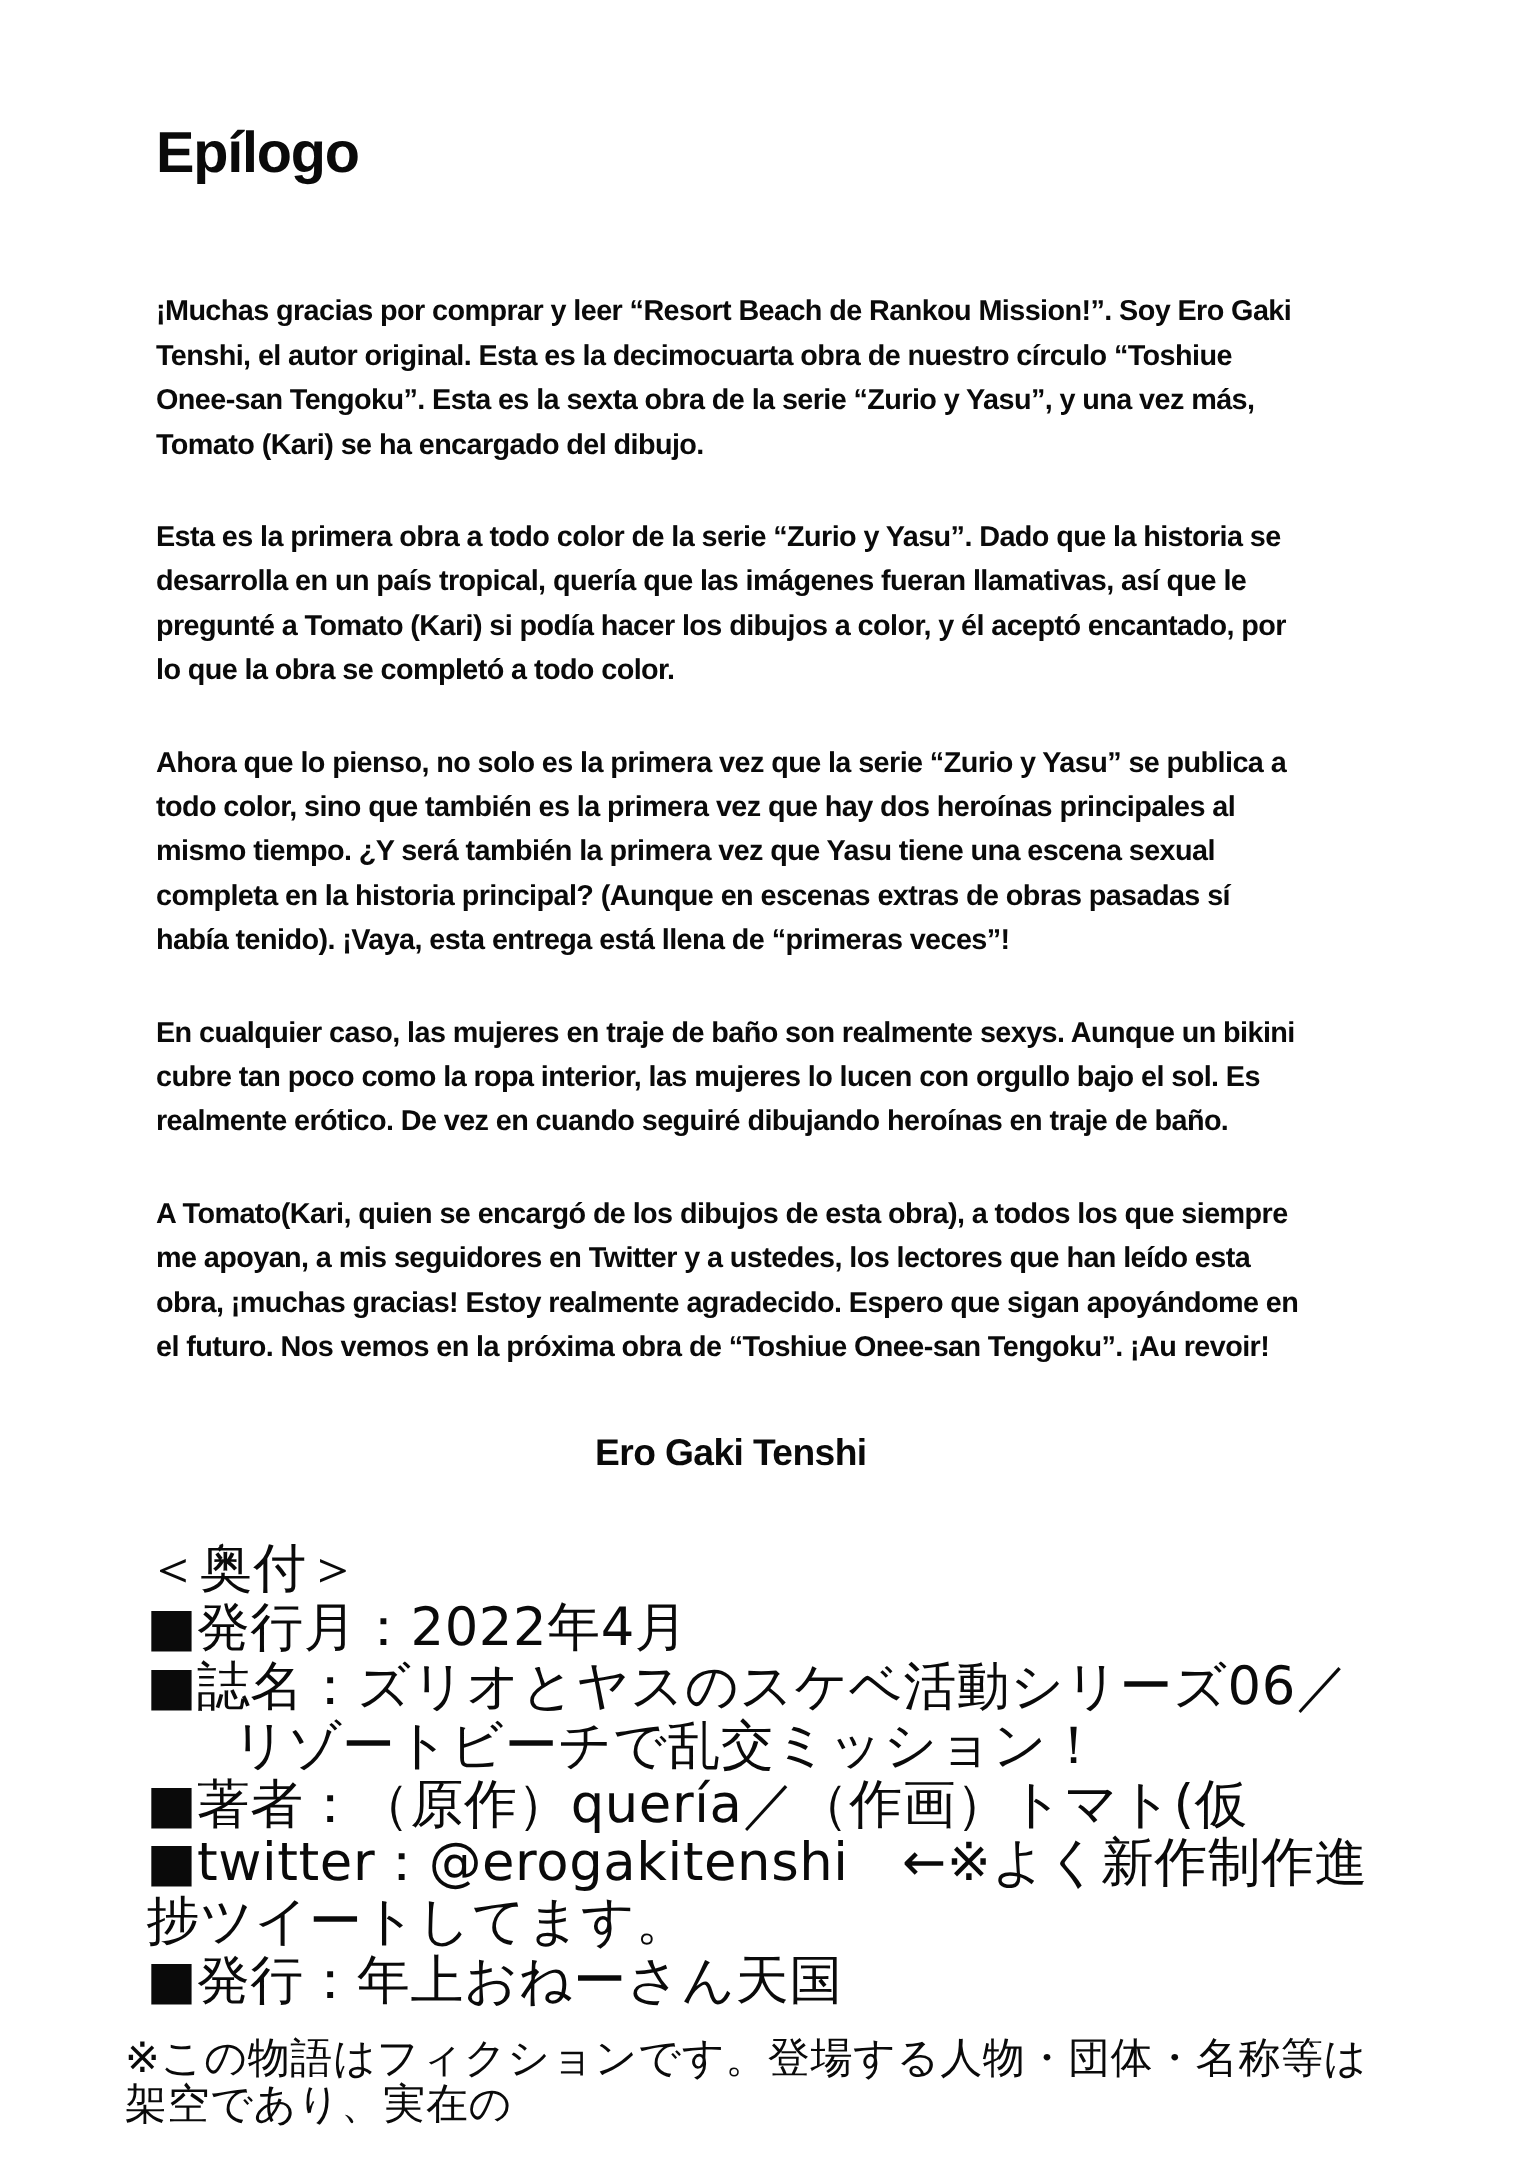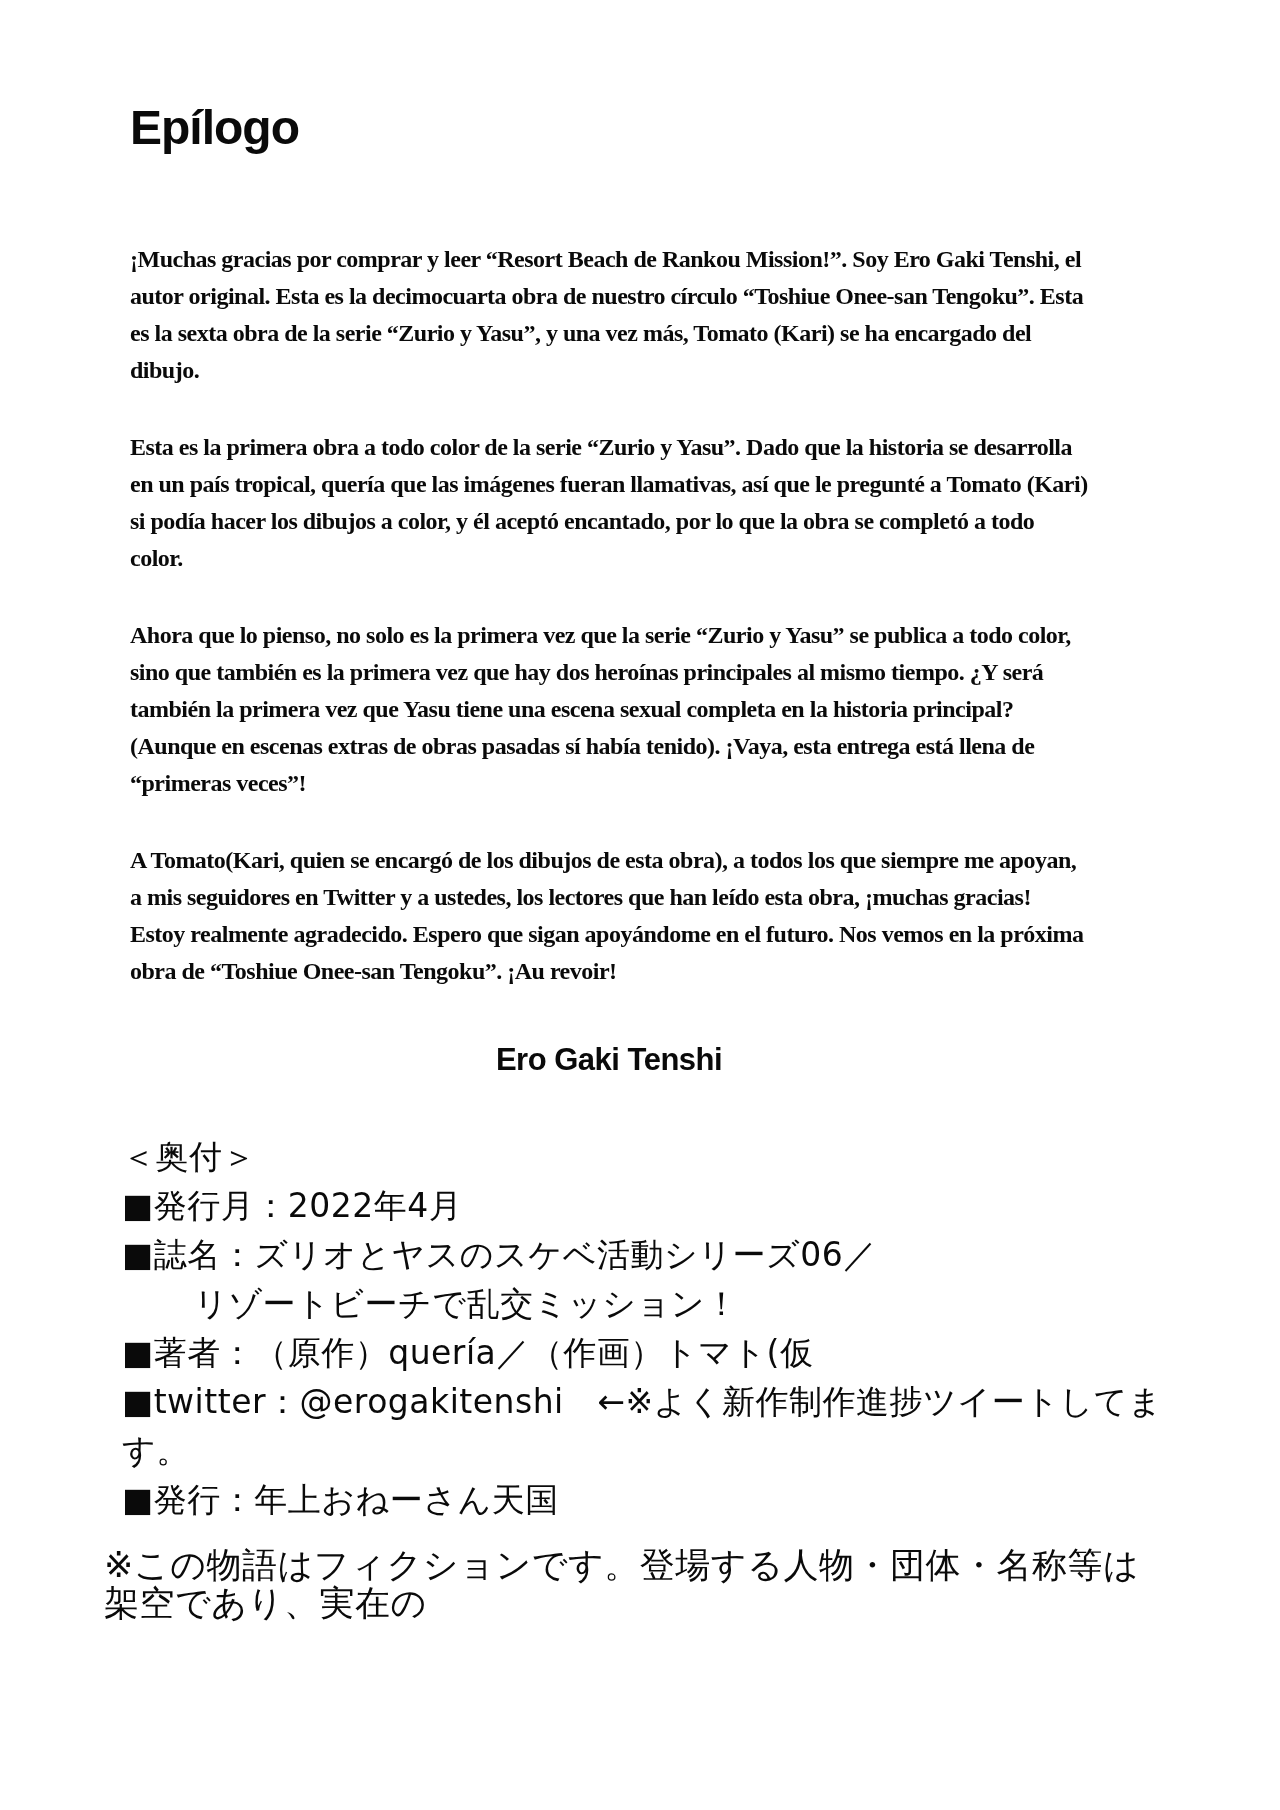--- a/index.html
+++ b/index.html
@@ -26,35 +26,34 @@
     letter-spacing: -1px;
     margin: 0 0 86px 0;
   }
   .para {
     font-size: 24px;
     font-weight: 700;
     line-height: 37px;
     letter-spacing: -0.5px;
     margin: 0 0 40px 0;
     max-width: 958px;
-    font-family: Liberation Serif, serif;
   }
   .signature {
     max-width: 958px;
     text-align: center;
     font-size: 31px;
     font-weight: 800;
     letter-spacing: -0.5px;
     margin: 52px 0 0 0;
   }
   .colophon {
     margin: 54px 0 0 -8px;
     font-family: "DejaVu Sans", "Liberation Sans", sans-serif;
     font-weight: 400;
-    font-size: 33px;
+    font-size: 44px;
     line-height: 49px;
     letter-spacing: 0.5px;
   }
   .colophon .indent {
     padding-left: 72px;
   }
   .disclaimer {
     margin: 22px 0 0 -26px;
     font-family: "DejaVu Sans", "Liberation Sans", sans-serif;
     font-weight: 400;
@@ -72,20 +71,21 @@
 <div class="page">
 
   <h1 class="title">Epílogo</h1>
 
   <p class="para">¡Muchas gracias por comprar y leer “Resort Beach de Rankou Mission!”. Soy Ero Gaki Tenshi, el autor original. Esta es la decimocuarta obra de nuestro círculo “Toshiue Onee-san Tengoku”. Esta es la sexta obra de la serie “Zurio y Yasu”, y una vez más, Tomato (Kari) se ha encargado del dibujo.</p>
 
   <p class="para">Esta es la primera obra a todo color de la serie “Zurio y Yasu”. Dado que la historia se desarrolla en un país tropical, quería que las imágenes fueran llamativas, así que le pregunté a Tomato (Kari) si podía hacer los dibujos a color, y él aceptó encantado, por lo que la obra se completó a todo color.</p>
 
   <p class="para">Ahora que lo pienso, no solo es la primera vez que la serie “Zurio y Yasu” se publica a todo color, sino que también es la primera vez que hay dos heroínas principales al mismo tiempo. ¿Y será también la primera vez que Yasu tiene una escena sexual completa en la historia principal? (Aunque en escenas extras de obras pasadas sí había tenido). ¡Vaya, esta entrega está llena de “primeras veces”!</p>
 
+  <p class="para">En cualquier caso, las mujeres en traje de baño son realmente sexys. Aunque un bikini cubre tan poco como la ropa interior, las mujeres lo lucen con orgullo bajo el sol. Es realmente erótico. De vez en cuando seguiré dibujando heroínas en traje de baño.</p>
 
   <p class="para">A Tomato(Kari, quien se encargó de los dibujos de esta obra), a todos los que siempre me apoyan, a mis seguidores en Twitter y a ustedes, los lectores que han leído esta obra, ¡muchas gracias! Estoy realmente agradecido. Espero que sigan apoyándome en el futuro. Nos vemos en la próxima obra de “Toshiue Onee-san Tengoku”. ¡Au revoir!</p>
 
   <div class="signature">Ero Gaki Tenshi</div>
 
   <div class="colophon">
     <div>＜奥付＞</div>
     <div>■発行月：2022年4月</div>
     <div>■誌名：ズリオとヤスのスケベ活動シリーズ06／</div>
     <div class="indent">リゾートビーチで乱交ミッション！</div>

